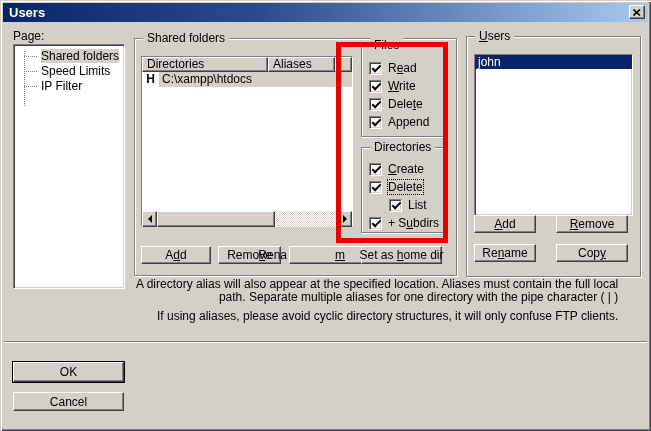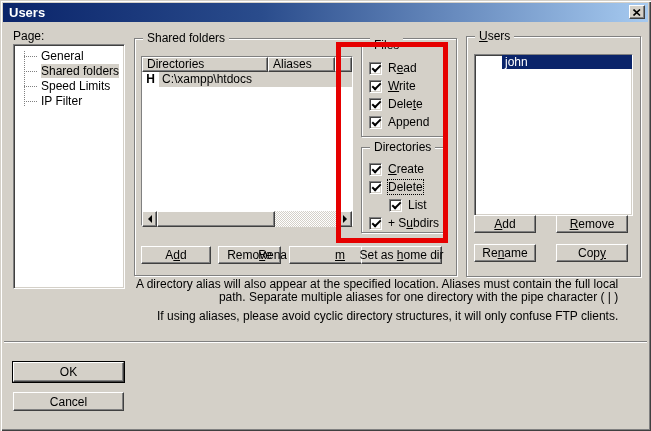--- a/index.html
+++ b/index.html
@@ -73,21 +73,21 @@
     box-shadow: inset 1px 1px 0 #404040, inset -1px -1px 0 #D4D0C8;
     position:relative; margin-right:6px; flex:none; }
   .cb.checked::after { content:""; position:absolute; left:2px; top:2px; width:7px; height:3px;
     border-left:2px solid #000; border-bottom:2px solid #000; transform:rotate(-45deg); }
   .cbl { white-space:nowrap; line-height:14px; }
   .cbl.focus { outline:1px dotted #000; }
 
   
   .userlist { position:absolute; left:474px; top:54px; width:159px; height:162px; }
   .user-row { height:14px; line-height:14px; padding-left:3px; }
-  .user-row.sel { background:#0A246A; color:#fff;margin-left:27px; }
+  .user-row.sel { background:#0A246A; color:#fff; }
 
   .red-rect { position:absolute; left:336px; top:42px; width:112px; height:201px;
     border:5px solid #E60000; z-index:20; }
 
   .info { position:absolute; left:136px; top:278px; line-height:13px; }
   .info div { white-space:nowrap;text-align:right; }
   .info .gap { margin-top:6px; }
 
   .sep { position:absolute; left:4px; top:341px; width:643px; height:0;
     border-top:1px solid #808080; border-bottom:1px solid #FFFFFF; }
@@ -102,23 +102,20 @@
     <div class="close-btn">
       <svg width="8" height="7" viewBox="0 0 8 7">
         <path d="M0.5,0.5 L7,6.5 M7,0.5 L0.5,6.5" stroke="#000" stroke-width="1.6" fill="none"></path>
       </svg>
     </div>
   </div>
 
   <span class="lbl" style="left:13px; top:29px;">Page:</span>
   <div class="tree sunken">
     <div class="tree-guide"></div>
-    <div class="tree-item">
-      <span class="tree-label">General</span>
-    </div>
     <div class="tree-item">
       <span class="tree-label sel">Shared folders</span>
     </div>
     <div class="tree-item">
       <span class="tree-label">Speed Limits</span>
     </div>
     <div class="tree-item">
       <span class="tree-label">IP Filter</span>
     </div>
   </div>

